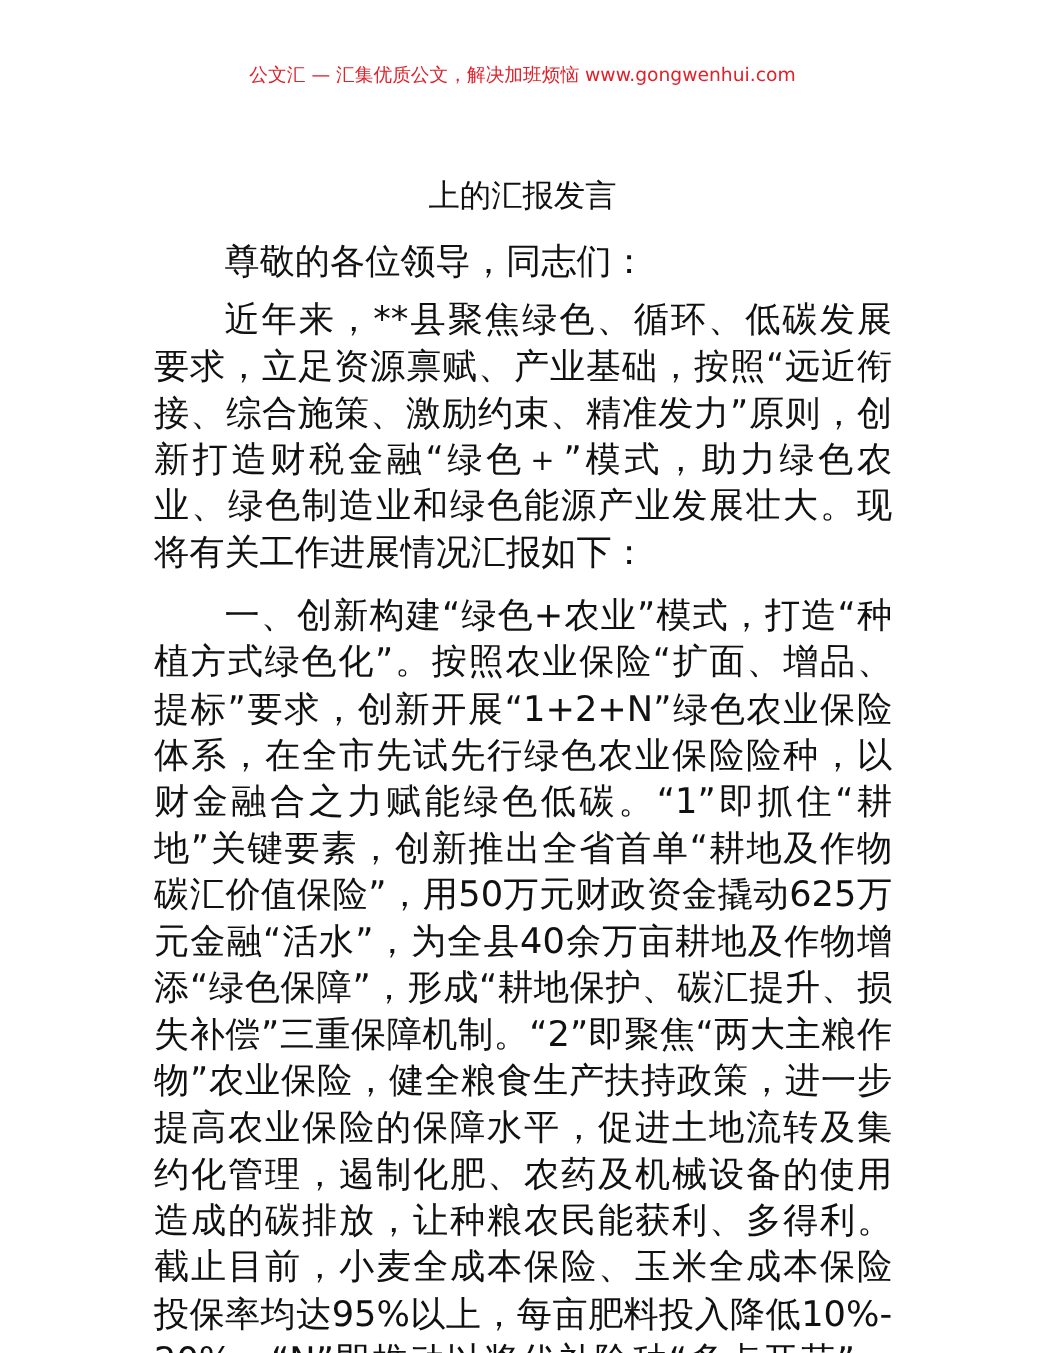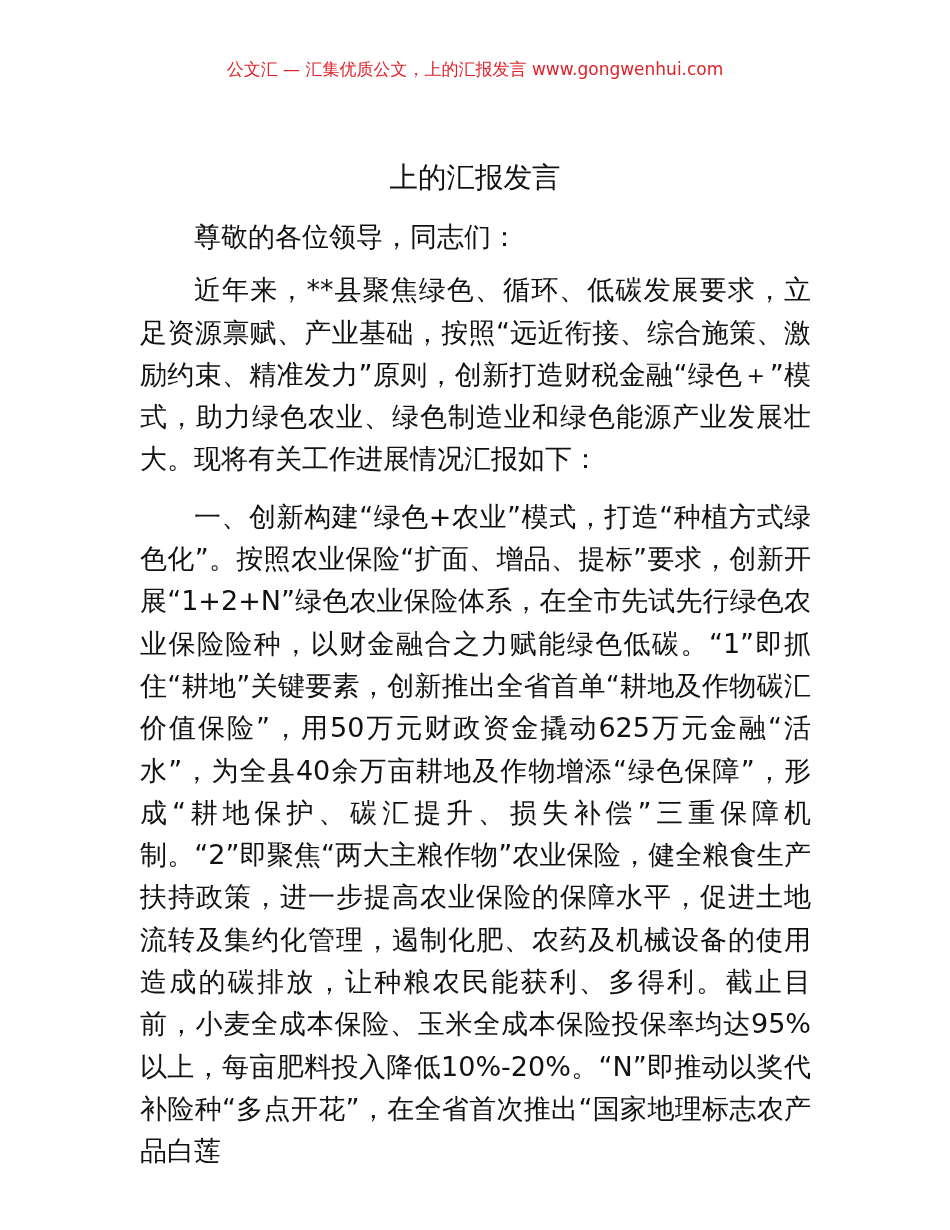--- a/index.html
+++ b/index.html
@@ -39,37 +39,37 @@
       font-weight: normal;
     }
     .doc-body {
       position: absolute;
       top: 216px;
       left: 140px;
       width: 671px;
     }
     .para {
       margin: 0;
-      font-size: 27px;
+      font-size: 32px;
       line-height: 42.3px;
       text-align: justify;
       text-indent: 2em;
       word-break: break-all;
     }
     .para.greeting {
       margin-bottom: 11px;
     }
     .para.intro {
       margin-bottom: 15px;
     }
   </style>
 </head>
 <body>
 
-<div class="header-banner">公文汇 — 汇集优质公文，上的汇报发言 www.gongwenhui.com</div>
+<div class="header-banner">公文汇 — 汇集优质公文，解决加班烦恼 www.gongwenhui.com</div>
 
 <h1 class="doc-title">
   <br>
   <span>上的汇报发言</span>
 </h1>
 
 <div class="doc-body">
   <p class="para greeting">尊敬的各位领导，同志们：</p>
   <p class="para intro">近年来，**县聚焦绿色、循环、低碳发展要求，立足资源禀赋、产业基础，按照“远近衔接、综合施策、激励约束、精准发力”原则，创新打造财税金融“绿色＋”模式，助力绿色农业、绿色制造业和绿色能源产业发展壮大。现将有关工作进展情况汇报如下：</p>
   <p class="para section">一、创新构建“绿色+农业”模式，打造“种植方式绿色化”。按照农业保险“扩面、增品、提标”要求，创新开展“1+2+N”绿色农业保险体系，在全市先试先行绿色农业保险险种，以财金融合之力赋能绿色低碳。“1”即抓住“耕地”关键要素，创新推出全省首单“耕地及作物碳汇价值保险”，用50万元财政资金撬动625万元金融“活水”，为全县40余万亩耕地及作物增添“绿色保障”，形成“耕地保护、碳汇提升、损失补偿”三重保障机制。“2”即聚焦“两大主粮作物”农业保险，健全粮食生产扶持政策，进一步提高农业保险的保障水平，促进土地流转及集约化管理，遏制化肥、农药及机械设备的使用造成的碳排放，让种粮农民能获利、多得利。截止目前，小麦全成本保险、玉米全成本保险投保率均达95%以上，每亩肥料投入降低10%-20%。“N”即推动以奖代补险种“多点开花”，在全省首次推出“国家地理标志农产品白莲</p>

